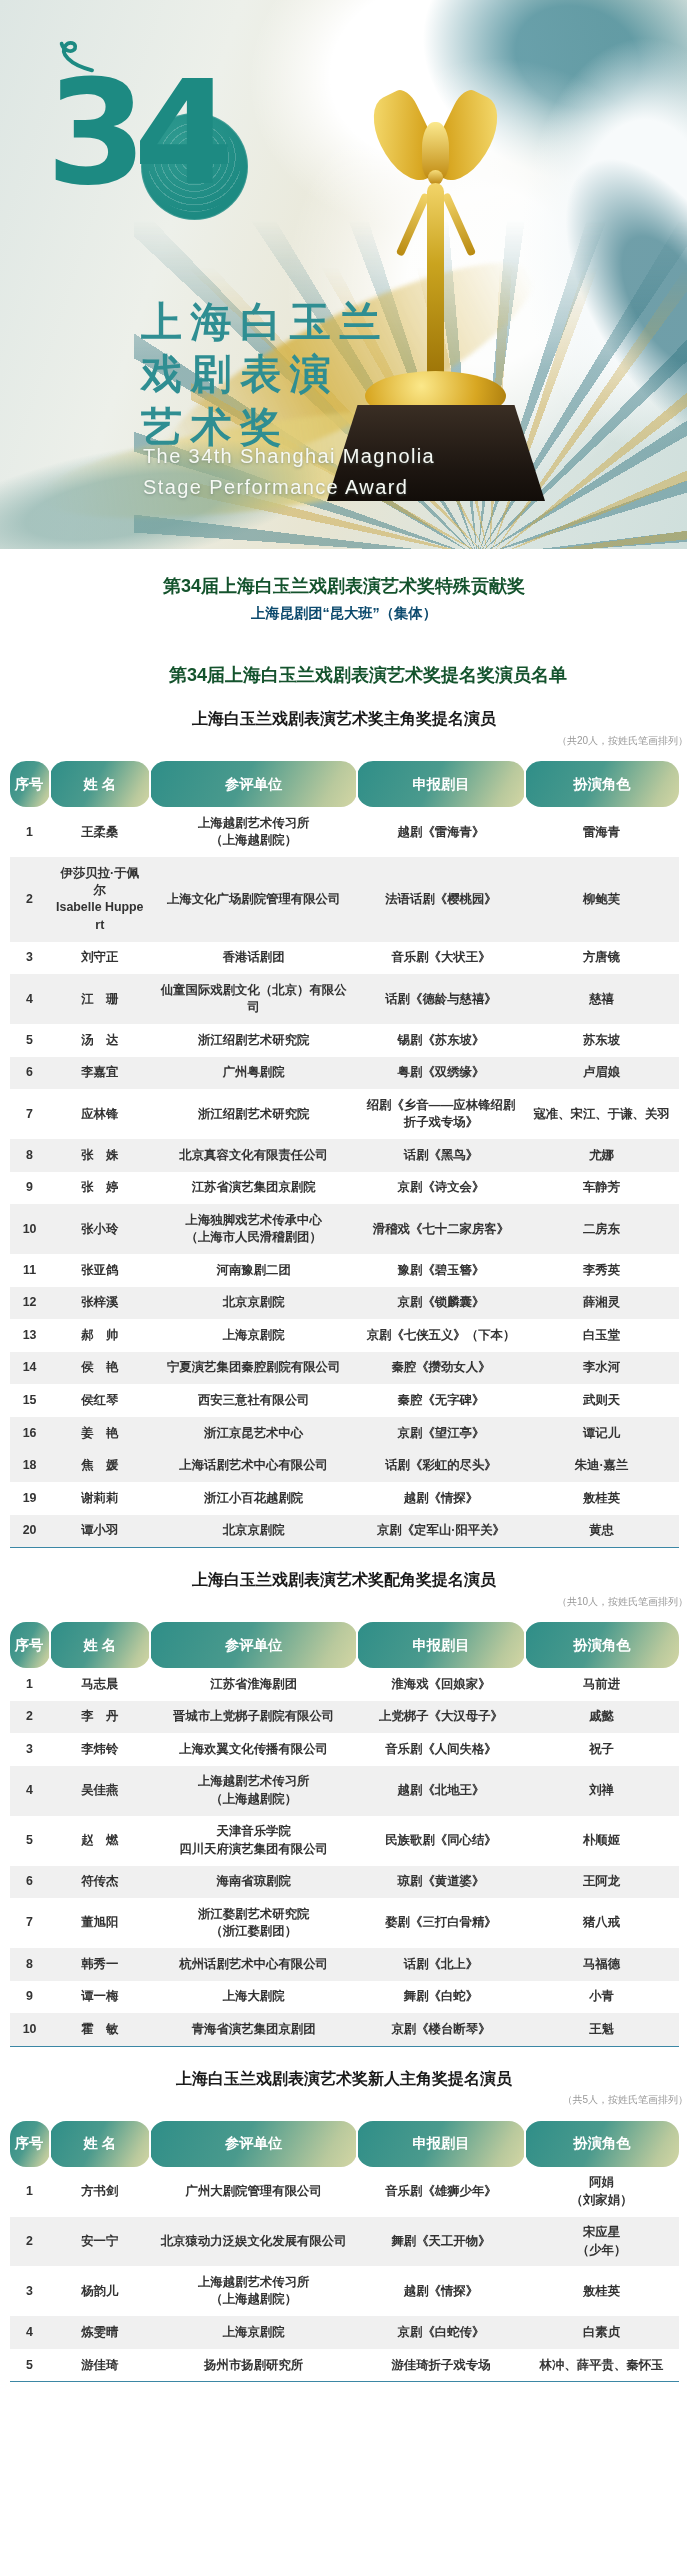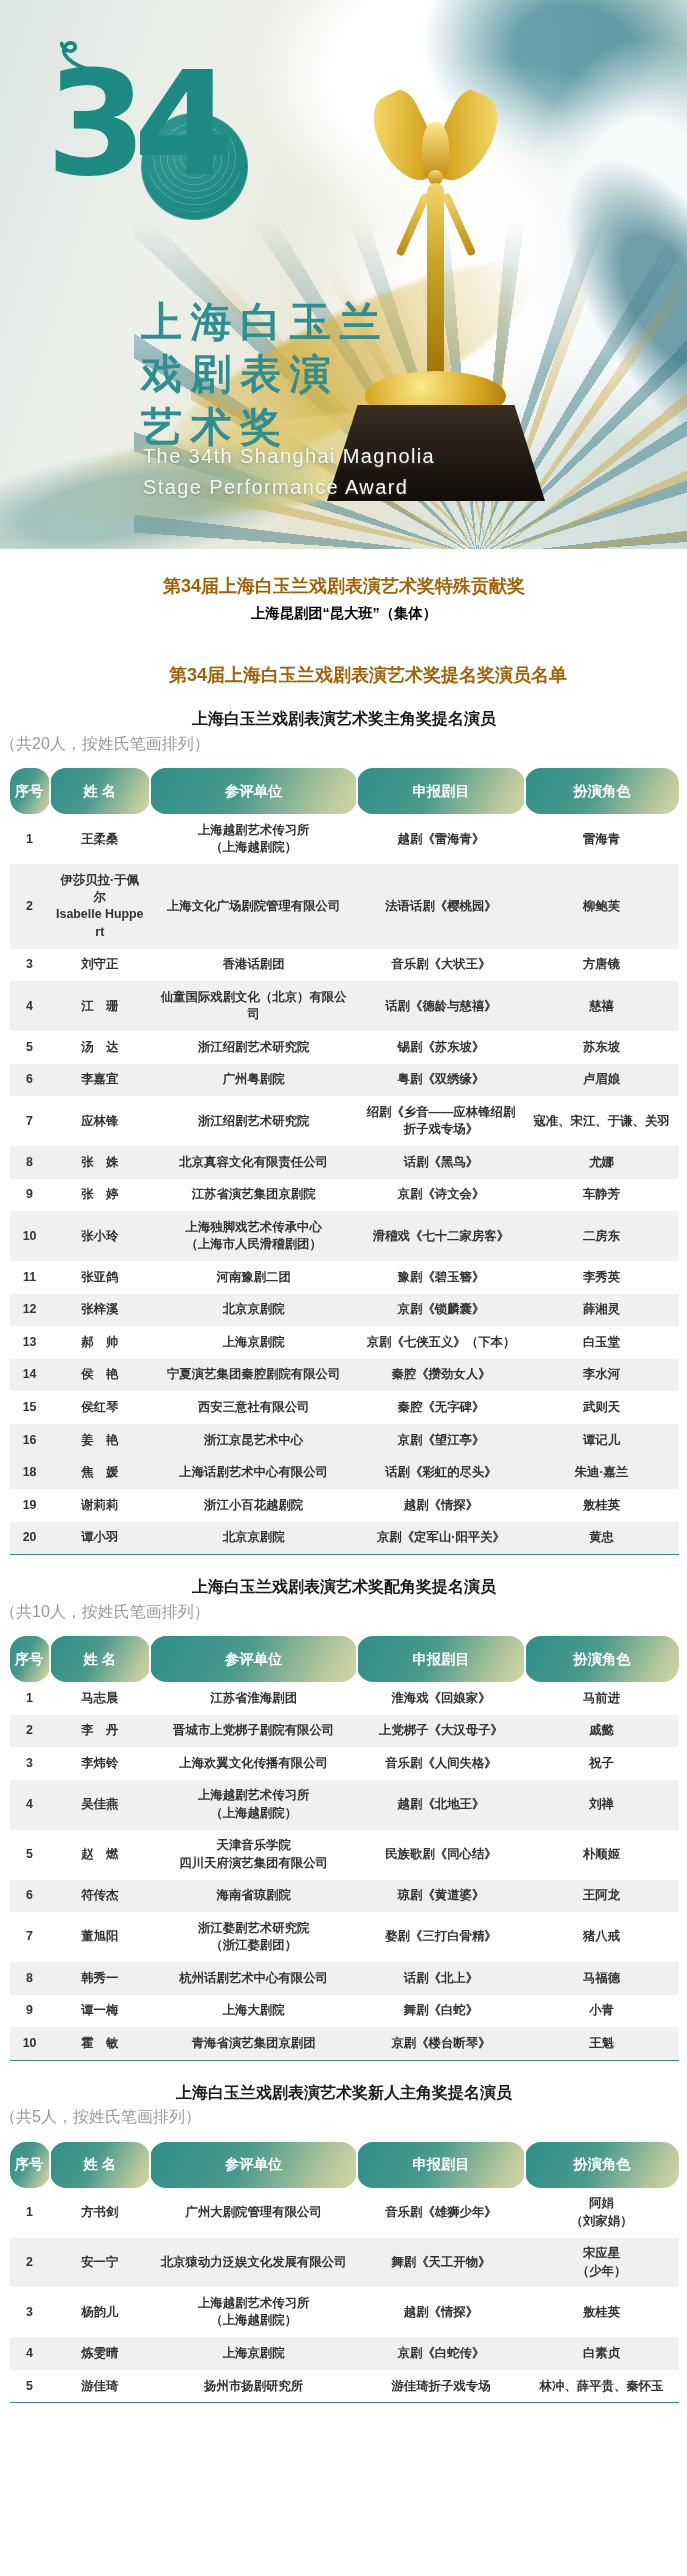--- a/index.html
+++ b/index.html
@@ -23,21 +23,21 @@
     -webkit-mask-image:linear-gradient(to top,#000 55%,transparent 100%);mask-image:linear-gradient(to top,#000 55%,transparent 100%);}
   .rays2{position:absolute;left:191px;top:268px;width:497px;height:282px;
     background:repeating-conic-gradient(from 250deg at 60% 103%,rgba(202,168,72,.5) 0deg 2.5deg,rgba(202,168,72,0) 2.5deg 16deg);
     -webkit-mask-image:linear-gradient(to top,#000 50%,transparent 100%);mask-image:linear-gradient(to top,#000 50%,transparent 100%);}
 
   .logo-circle{position:absolute;left:141px;top:113px;width:107px;height:107px;border-radius:50%;
     background:radial-gradient(circle at 35% 30%,#2f9a90,#1d8a82 70%);
     box-shadow:inset 0 0 0 1px rgba(255,255,255,.15);}
   .logo-circle:after{content:"";position:absolute;inset:7.6px;border-radius:50%;
     background:repeating-radial-gradient(circle at 50% 40%,rgba(255,255,255,.18) 0 1px,transparent 1px 6.7px);}
-  .logo-34{position:absolute;left:46px;top:51px;font-size:145px;line-height:1;font-weight:bold;
+  .logo-34{position:absolute;left:46px;top:60px;font-size:145px;line-height:1;font-weight:bold;
     color:#1d8a82;letter-spacing:-13.4px;font-family:"DejaVu Sans",sans-serif;}
   .logo-swirl{position:absolute;left:50px;top:38px;}
   .poster-cn{position:absolute;left:141px;top:296px;color:#2f8e92;font-weight:bold;
     font-size:41px;line-height:1.28;letter-spacing:8.6px;}
   .poster-en{position:absolute;left:143px;top:441px;color:#f6f9f4;font-size:20px;line-height:1.55;
     letter-spacing:1.4px;text-shadow:0 1px 2.9px rgba(90,110,105,.55);}
 
   .trophy{position:absolute;}
   .cupL{left:380px;top:92px;width:50px;height:92px;background:linear-gradient(120deg,#f9e27a,#d8a722 70%,#a8750a);
     border-radius:60% 30% 20% 70%;transform:rotate(-26deg);}
@@ -50,27 +50,27 @@
   .armL{left:409px;top:191px;width:7.6px;height:67px;border-radius:3.8px;background:linear-gradient(#f2d469,#b98a10);transform:rotate(24deg);}
   .armR{left:455px;top:191px;width:7.6px;height:67px;border-radius:3.8px;background:linear-gradient(#f2d469,#b98a10);transform:rotate(-24deg);}
   .mound{left:365px;top:371px;width:141px;height:50px;border-radius:50%;
     background:radial-gradient(circle at 40% 30%,#fbe88a,#d8a722 60%,#a87a0c);}
   .base{left:327px;top:405px;width:218px;height:96px;
     clip-path:polygon(14% 0,86% 0,100% 100%,0 100%);
     background:linear-gradient(180deg,#3a2e24,#1c1510 70%,#120d09);}
 
   
   .sec-special{padding-top:25px;text-align:center;}
-  .t-teal{color:#a16207;font-weight:bold;font-size:18px;line-height:1.35;}
-  .t-recipient{margin-top:5.7px;color:#000000;font-weight:bold;font-size:14.3px;}
+  .t-teal{color:#14532d;font-weight:bold;font-size:18px;line-height:1.35;}
+  .t-recipient{margin-top:5.7px;color:#0c4a6e;font-weight:bold;font-size:14.3px;}
   .sec-list-title{margin-top:40px;text-align:center;padding-left:48px;}
 
   .tbl-sec{margin-top:22px;}
   .tbl-title{text-align:center;font-size:16px;font-weight:bold;color:#1a1a1a;}
-  .tbl-note{text-align:left;font-size:16px;color:#999;margin-top:3.8px;}
+  .tbl-note{text-align:right;font-size:10px;color:#999;margin-top:3.8px;}
   table.tbl{width:669px;margin:13.4px auto 0;border-collapse:collapse;table-layout:fixed;}
   table.tbl th{background:linear-gradient(118deg,#2f8e88 0%,#4a9a8d 45%,#b9c99d 85%,#d3d6a4 100%);
     color:#fff;font-size:14.3px;font-weight:bold;padding:13.4px 3.8px;border-right:2.9px solid #fff;border-radius:16px;}
   table.tbl th:last-child{border-right:none;}
   table.tbl td{font-size:12.4px;font-weight:600;color:#333;text-align:center;padding:7.6px 5.7px;
     line-height:1.4;white-space:pre-line;word-break:break-all;}
   table.tbl tr.alt td{background:#f0f0f0;}
   table.tbl tbody{border-bottom:1.9px solid #3b87a5;}
   .c0{width:6%;} .c1{width:15%;} .c2{width:31%;} .c3{width:25%;} .c4{width:23%;}
 </style>

